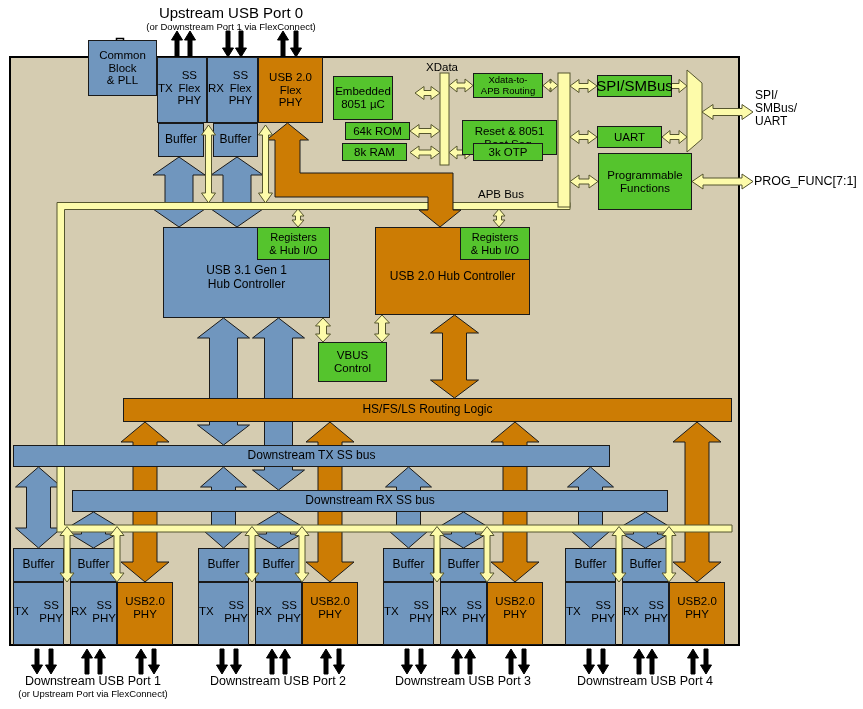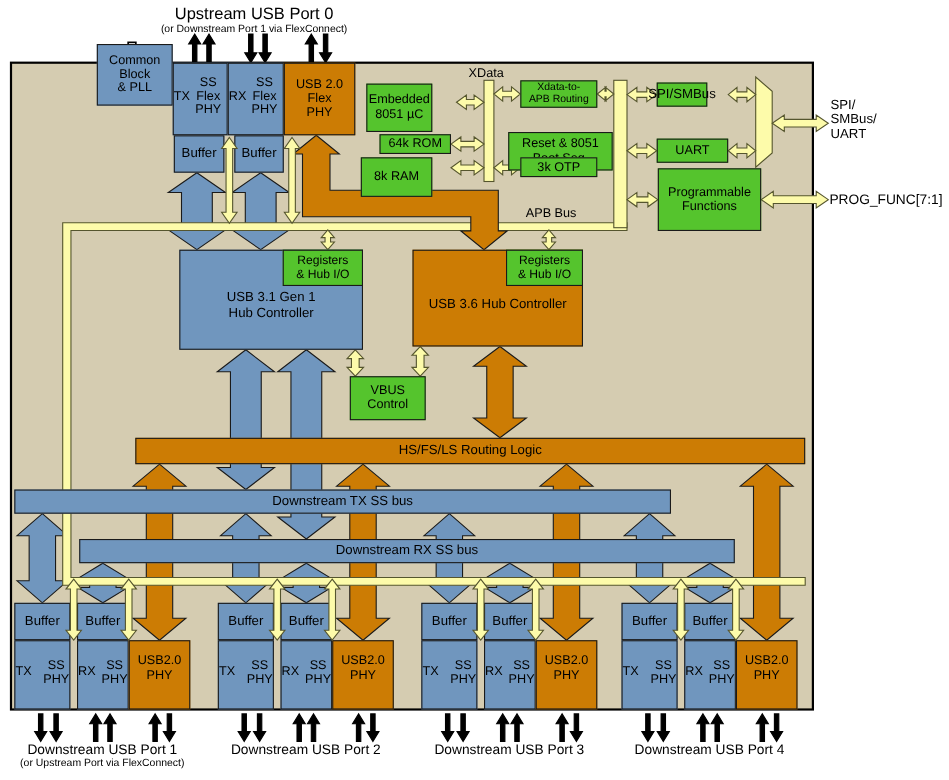--- a/index.html
+++ b/index.html
@@ -115,43 +115,43 @@
 PHY</span></div>
   <div class="blk orange" style="left:258px;top:57px;width:65px;height:66px"><span>USB 2.0
 Flex
 PHY</span></div>
   <div class="blk blue" style="left:158px;top:123px;width:46px;height:34px;font-size:12px"><span>Buffer</span></div>
   <div class="blk blue" style="left:213px;top:123px;width:45px;height:34px;font-size:12px"><span>Buffer</span></div>
 
   <div class="blk green" style="left:333px;top:76px;width:60px;height:44px"><span>Embedded
 8051 µC</span></div>
   <div class="blk green" style="left:345px;top:122px;width:65px;height:18px"><span>64k ROM</span></div>
-  <div class="blk green" style="left:328px;top:143px;width:65px;height:36px"><span>8k RAM</span></div>
+  <div class="blk green" style="left:342px;top:143px;width:65px;height:18px"><span>8k RAM</span></div>
   <div class="lbl ctr" style="left:442px;top:61px;font-size:11.5px">XData</div>
   <div class="blk green" style="left:473px;top:73px;width:70px;height:25px;font-size:9.5px"><span>Xdata-to-
 APB Routing</span></div>
   <div class="blk green" style="left:462px;top:120px;width:95px;height:35px"><span>Reset &amp; 8051
 Boot Seq.</span></div>
   <div class="blk green" style="left:473px;top:143px;width:70px;height:18px"><span>3k OTP</span></div>
-  <div class="blk green" style="left:597px;top:75px;width:46px;height:22px;font-size:12px"><span>SPI/SMBus</span></div>
+  <div class="blk green" style="left:597px;top:75px;width:75px;height:22px;font-size:15px"><span>SPI/SMBus</span></div>
   <div class="blk green" style="left:597px;top:126px;width:65px;height:22px"><span>UART</span></div>
   <div class="blk green" style="left:598px;top:153px;width:94px;height:57px"><span>Programmable
 Functions</span></div>
   <div class="lbl ctr" style="left:501px;top:188px;font-size:11.5px">APB Bus</div>
 
   <div class="lbl" style="left:755px;top:89px;font-size:12px;line-height:1.1">SPI/
 SMBus/
 UART</div>
   <div class="lbl" style="left:754px;top:175px;font-size:12.5px">PROG_FUNC[7:1]</div>
 
   <div class="blk blue topalign" style="left:163px;top:227px;width:167px;height:91px;padding-top:36px;font-size:12px"><span>USB 3.1 Gen 1
 Hub Controller</span></div>
   <div class="blk green" style="left:257px;top:227px;width:73px;height:33px;font-size:11px"><span>Registers
 &amp; Hub I/O</span></div>
-  <div class="blk orange topalign" style="left:375px;top:227px;width:155px;height:88px;padding-top:42px;font-size:12px"><span>USB 3.6 Hub Controller</span></div>
+  <div class="blk orange topalign" style="left:375px;top:227px;width:155px;height:88px;padding-top:42px;font-size:12px"><span>USB 2.0 Hub Controller</span></div>
   <div class="blk green" style="left:460px;top:227px;width:70px;height:33px;font-size:11px"><span>Registers
 &amp; Hub I/O</span></div>
   <div class="blk green" style="left:318px;top:342px;width:69px;height:40px"><span>VBUS
 Control</span></div>
 
   <div class="blk blue" style="left:13px;top:445px;width:597px;height:22px;font-size:12px"><span>Downstream TX SS bus</span></div>
   <div class="blk orange" style="left:123px;top:398px;width:609px;height:24px;font-size:12px"><span>HS/FS/LS Routing Logic</span></div>
   <div class="blk blue" style="left:72px;top:490px;width:596px;height:22px;font-size:12px"><span>Downstream RX SS bus</span></div>
 
   <div id="ports-root">

